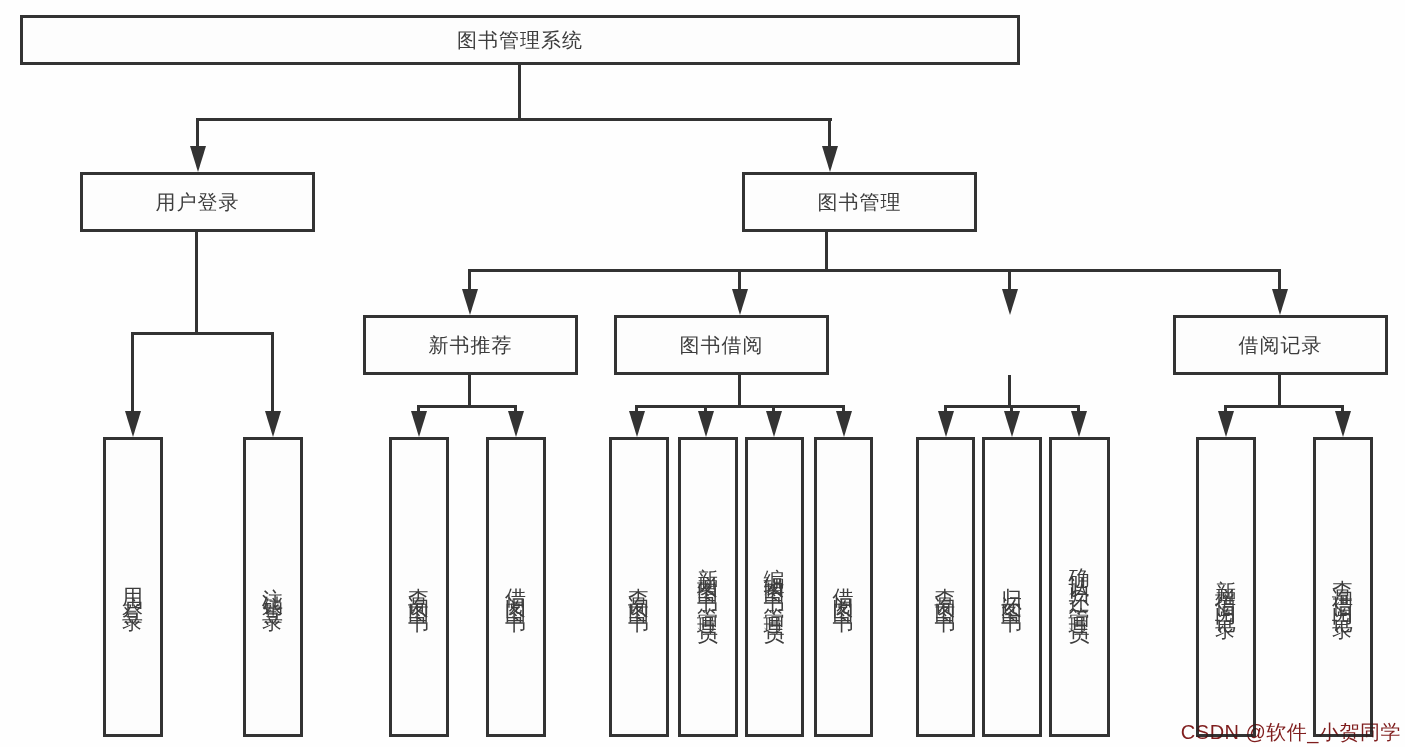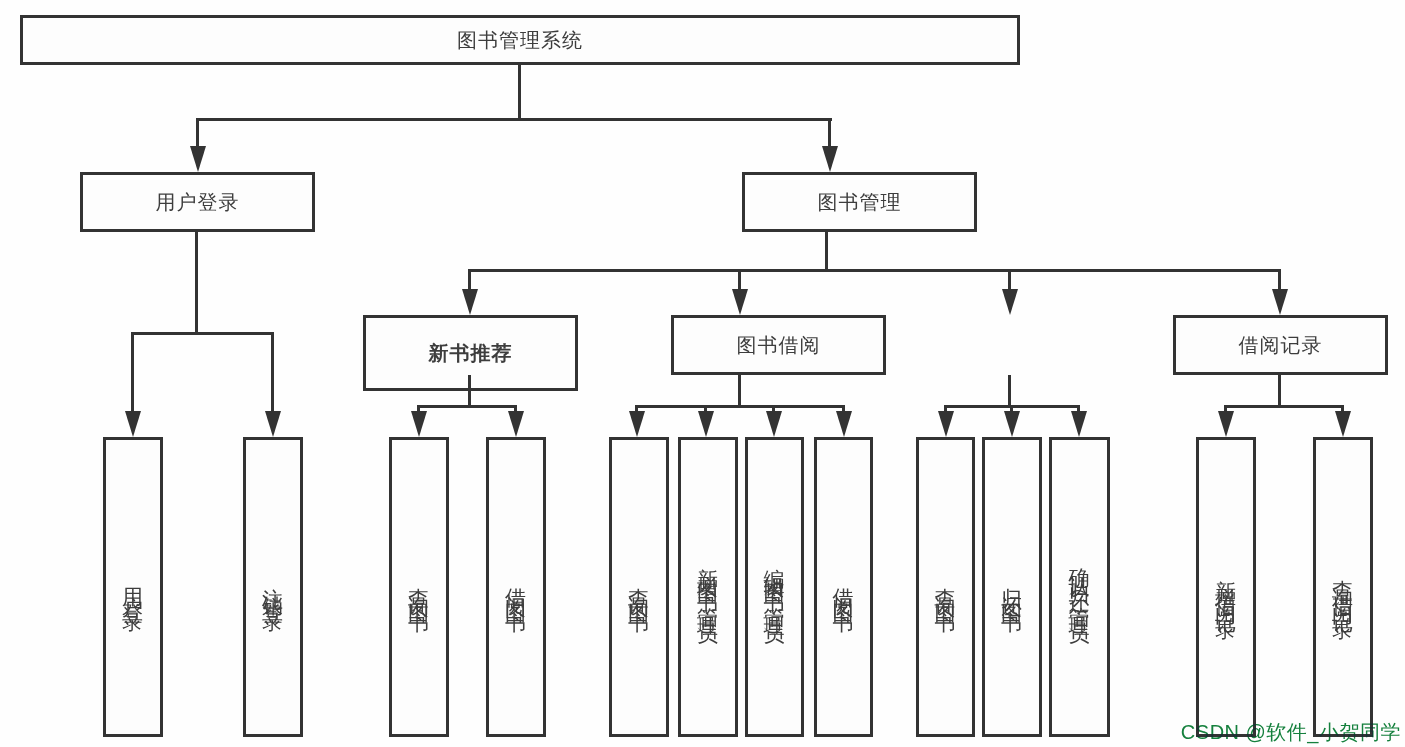--- a/index.html
+++ b/index.html
@@ -36,21 +36,21 @@
     position:absolute;
     width:0;height:0;
     border-left:8px solid transparent;
     border-right:8px solid transparent;
     border-top:26px solid #333333;
   }
   .watermark{
     position:absolute;
     top:719px;right:4px;
     font-size:20px;
-    color:#15803d;
+    color:#7f1d1d;
     letter-spacing:0.5px;
     mix-blend-mode:darken;
     z-index:10;
   }
 </style>
 </head>
 <body>
 
 <div id="stage">
 
@@ -77,22 +77,22 @@
   <div class="hline" style="left:468px;top:269px;width:812px;"></div>
   <div class="vline" style="left:468px;top:269px;height:22px;"></div>
   <div class="arrow" style="left:462px;top:289px;"></div>
   <div class="vline" style="left:738px;top:269px;height:22px;"></div>
   <div class="arrow" style="left:732px;top:289px;"></div>
   <div class="vline" style="left:1008px;top:269px;height:22px;"></div>
   <div class="arrow" style="left:1002px;top:289px;"></div>
   <div class="vline" style="left:1278px;top:269px;height:22px;"></div>
   <div class="arrow" style="left:1272px;top:289px;"></div>
 
-  <div class="box h-box" style="left:363px;top:315px;width:215px;height:76px;font-weight:bold;">新书推荐</div>
-  <div class="box h-box" style="left:671px;top:315px;width:215px;height:60px;">图书借阅</div>
+  <div class="box h-box" style="left:363px;top:315px;width:215px;height:60px;">新书推荐</div>
+  <div class="box h-box" style="left:614px;top:315px;width:215px;height:60px;">图书借阅</div>
   <div class="box h-box" style="left:1173px;top:315px;width:215px;height:60px;">借阅记录</div>
 
   <div class="vline" style="left:468px;top:375px;height:33px;"></div>
   <div class="hline" style="left:417px;top:405px;width:100px;"></div>
   <div class="vline" style="left:417px;top:405px;height:8px;"></div>
   <div class="arrow" style="left:411px;top:411px;"></div>
   <div class="vline" style="left:514px;top:405px;height:8px;"></div>
   <div class="arrow" style="left:508px;top:411px;"></div>
 
   <div class="vline" style="left:738px;top:375px;height:33px;"></div>

